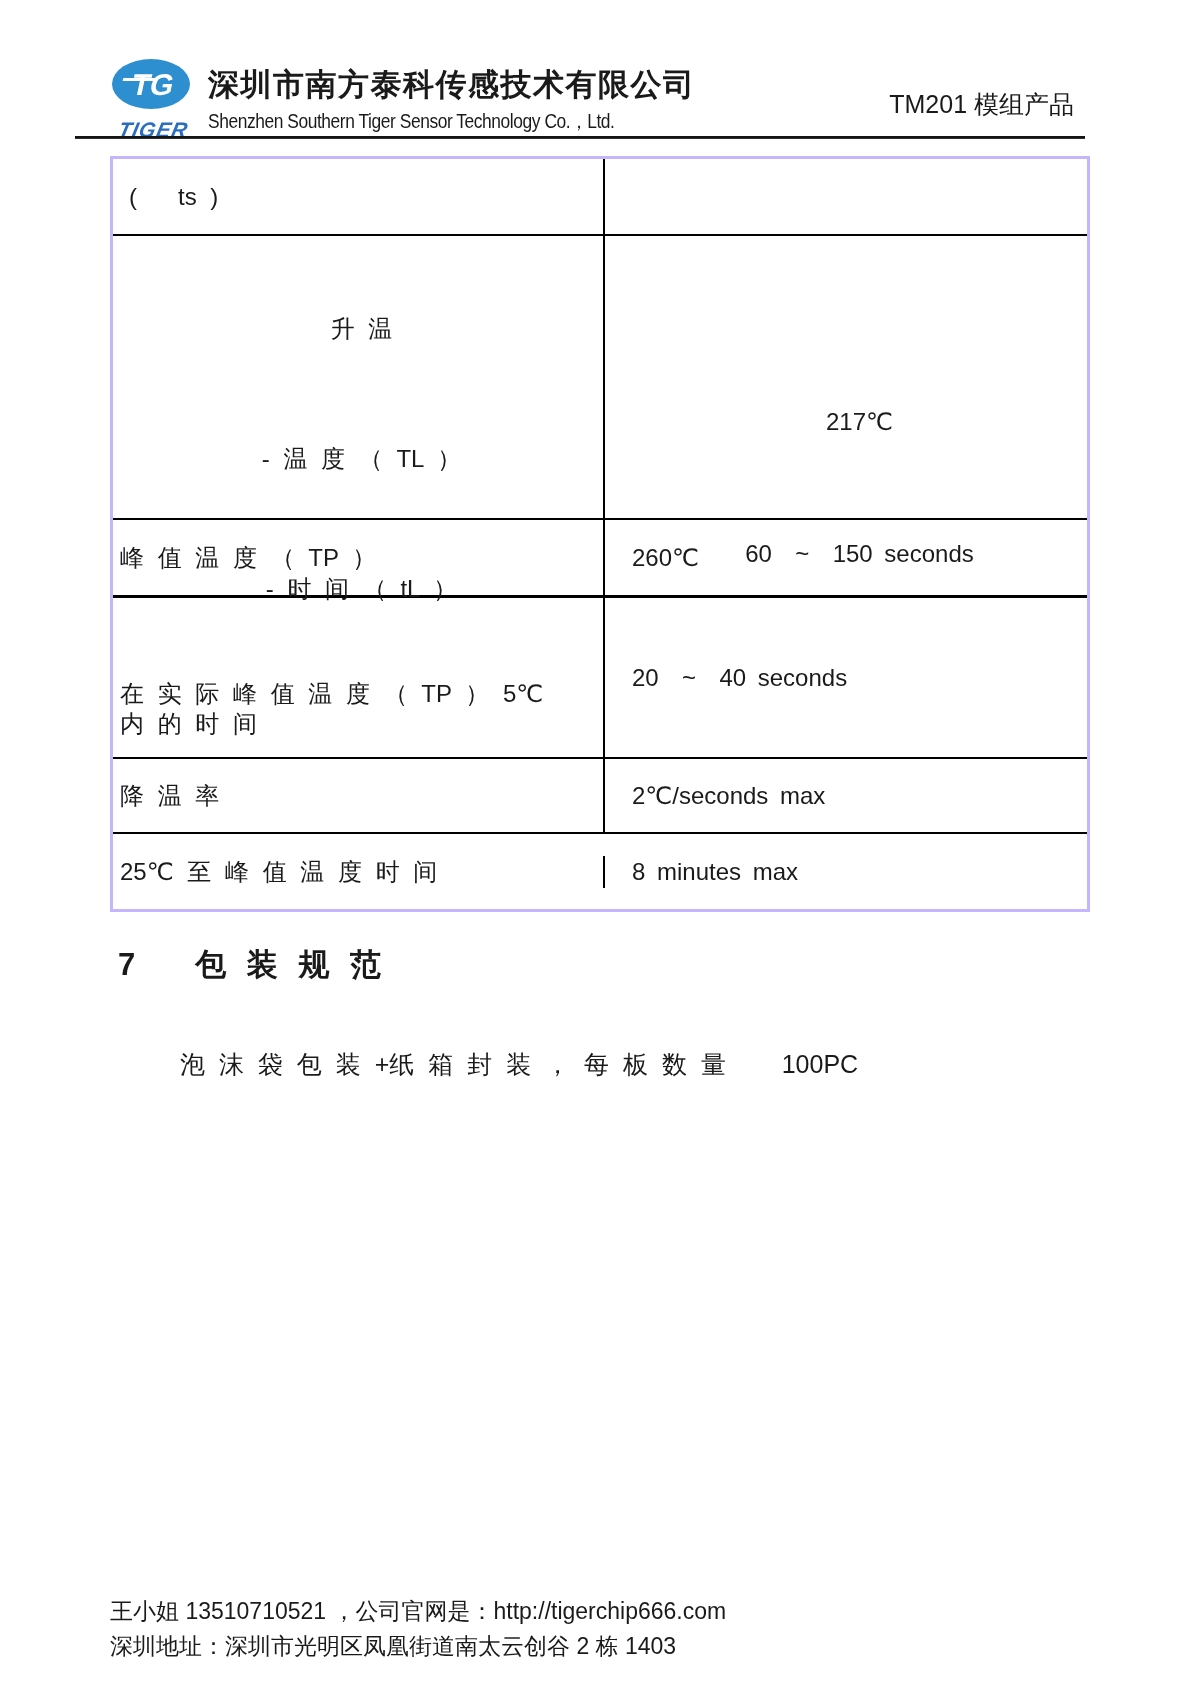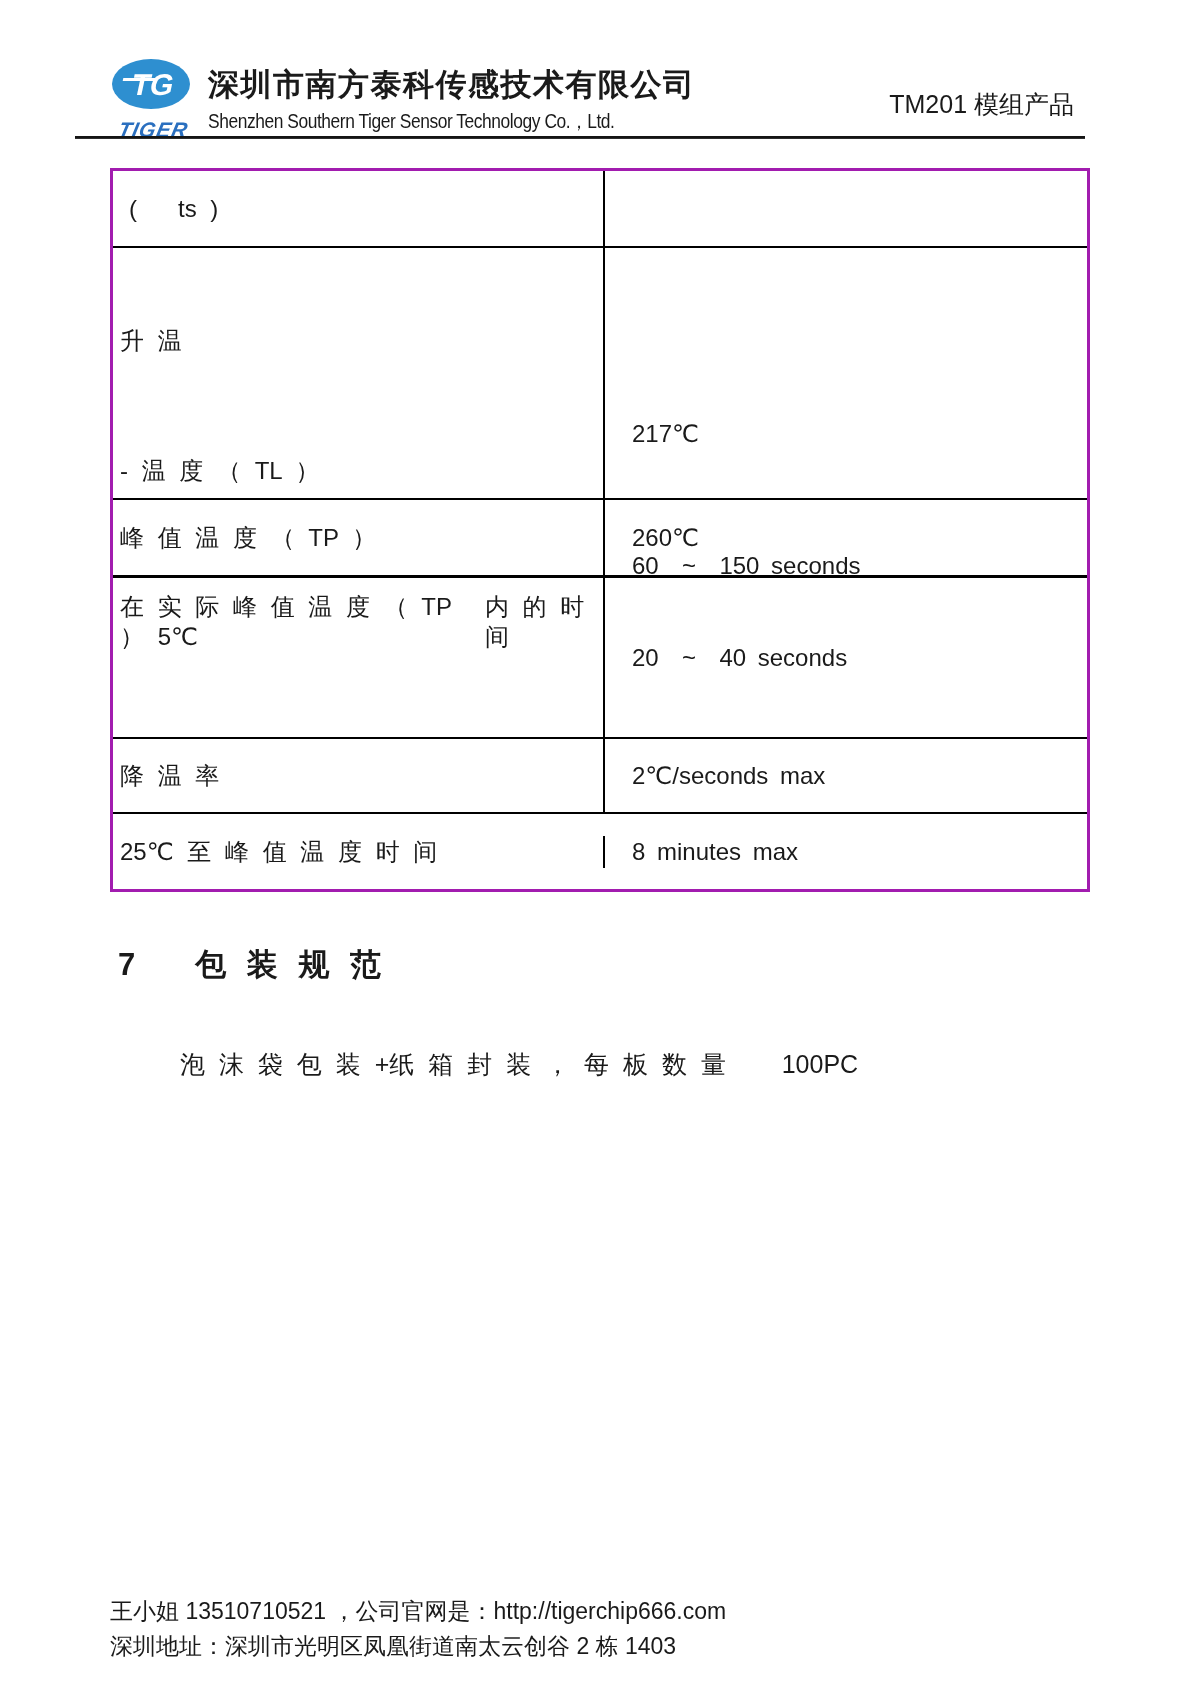--- a/index.html
+++ b/index.html
@@ -28,46 +28,46 @@
   .header-rule {
     position:absolute; left:75px; top:136px; width:1010px; height:2px;
     background:#151515;
   }
   .header-rule::after {
     content:""; display:block; margin-top:2px; height:1px; background:#2e2e2e;
   }
 
   
   .spec-table {
-    position:absolute; left:110px; top:168px; width:980px;
-    border:3px solid #a21caf;
+    position:absolute; left:110px; top:156px; width:980px;
+    border:3px solid #c4b5fd;
   }
   .t-row { display:flex; border-top:2px solid #000; }
   .t-row.first { border-top:none; }
   .t-row.thick-top { border-top:3px solid #000; }
   .cell-l {
     width:492px; border-right:2px solid #000;
     padding-left:7px; font-size:24px; word-spacing:7px; white-space:pre-wrap;
   }
   .cell-r {
     flex:1; padding-left:27px; font-size:24px; word-spacing:5px; white-space:pre-wrap;
   }
   .r1 { height:75px; }
-  .r2 { height:252px; }
+  .r2 { height:284px;text-align:center; }
   .r3 { height:77px; }
   .r4 { height:162px; }
   .r5 { height:75px; }
   .r6 { height:77px;align-items:center; }
   .v-center { display:flex; align-items:center; }
   .r1 .cell-l { padding-left:16px; }
   .r2 .cell-l .line { line-height:74px; }
   .r2 .cell-r { padding-top:92px; }
   .r2 .cell-r .line { line-height:76px; }
   .r4 .cell-l {
-    display:flex; flex-direction:row; justify-content:flex-start;
+    display:flex; flex-direction:column; justify-content:flex-end;
     padding-top:14px; padding-bottom:18px;
   }
   .r4 .cell-l .line { line-height:30px; }
 
   
   .section-heading {
     position:absolute; left:118px; top:944px;
     font-size:31px; font-weight:700; white-space:nowrap;
   }
   .section-heading .num { display:inline-block; }
@@ -112,20 +112,21 @@
       <div class="cell-l v-center">
         <span class="line">(   ts )</span>
       </div>
       <div class="cell-r"></div>
     </div>
 
     <div class="t-row r2">
       <div class="cell-l">
         <div class="line">升 温</div>
         <div class="line">- 温 度 （ TL ）</div>
+        <div class="line">- 时 间 （ tL ）</div>
       </div>
       <div class="cell-r">
         <div class="line">217℃</div>
         <div class="line">60  ~  150 seconds</div>
       </div>
     </div>
 
     <div class="t-row r3">
       <div class="cell-l v-center">
         <span class="line">峰 值 温 度 （ TP ）</span>

